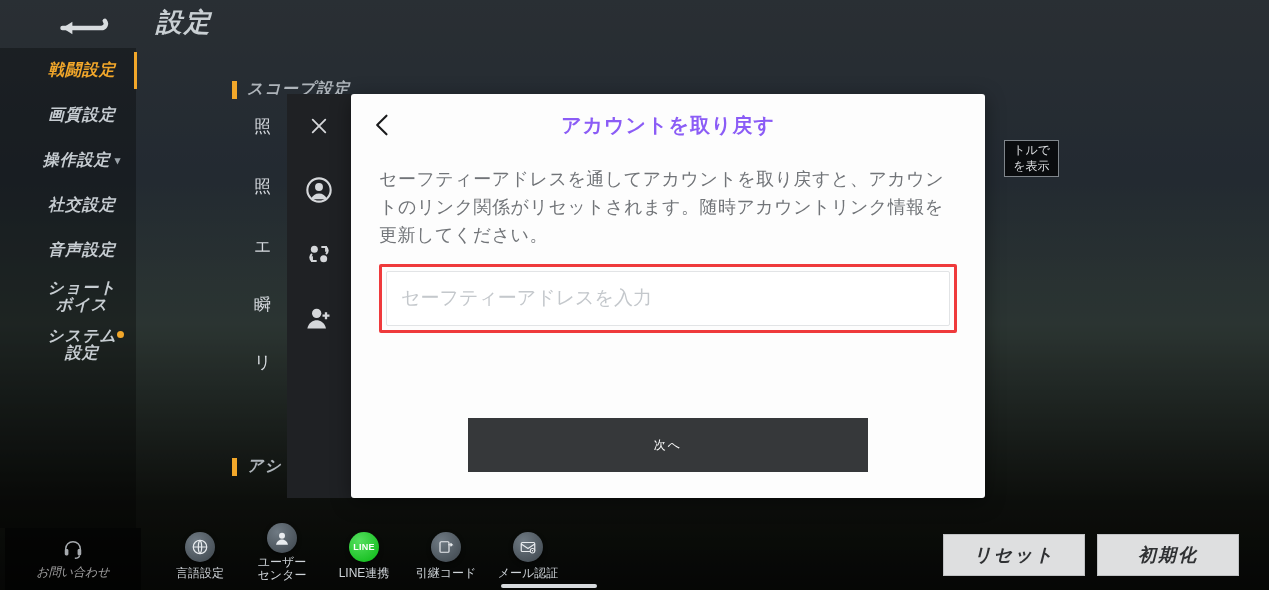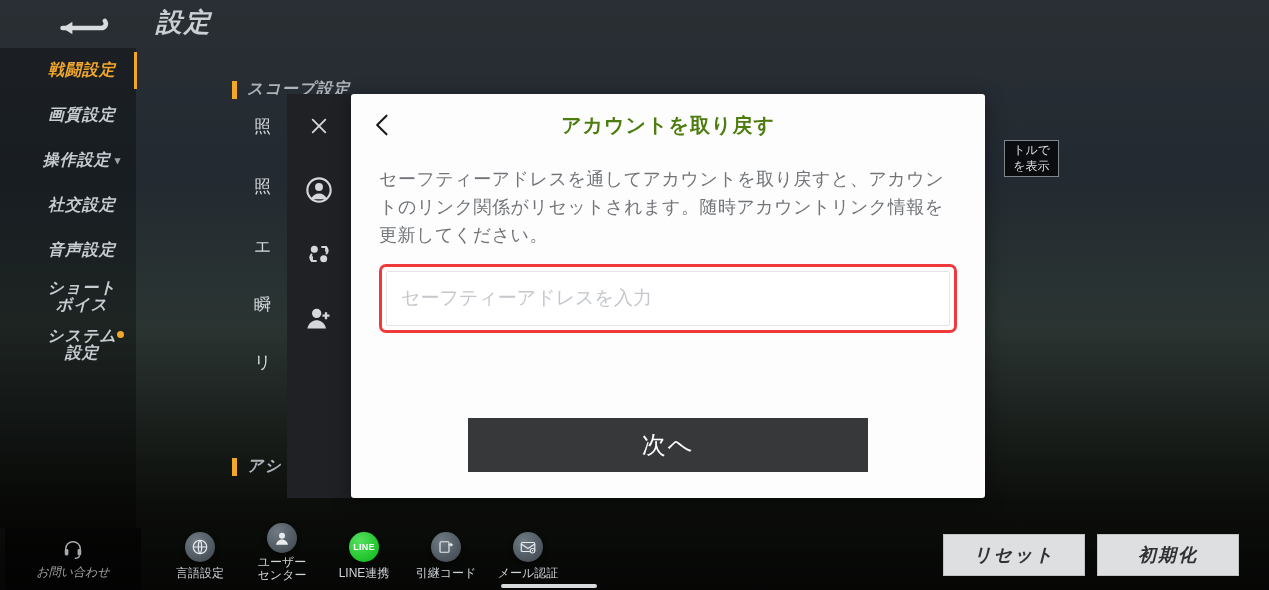--- a/index.html
+++ b/index.html
@@ -105,45 +105,45 @@
   }
   .modal-header {
     height: 62px; display: flex; align-items: center; padding: 0 18px; position: relative;
   }
   .modal-header .modal-back {
     width: 28px; height: 28px; display:flex; align-items:center; justify-content:center;
     color: #202225; cursor: pointer;
   }
   .modal-title {
     position: absolute; left: 0; right: 0; text-align: center;
-    font-size: 20px; font-weight: 700; color: #4d7c0f; letter-spacing: 1px;
+    font-size: 20px; font-weight: 700; color: #8b5cf6; letter-spacing: 1px;
   }
   .modal-body {
     padding: 10px 28px 0 28px; flex: 1;
   }
   .modal-desc {
     color: #717478; font-size: 18px; line-height: 1.55; letter-spacing: .5px;
   }
   .input-highlight {
-    margin-top: 14px; border: 3px solid #ef3a3c; border-radius: 7px;
+    margin-top: 14px; border: 3px solid #ef3a3c; border-radius: 2px;
     padding: 4px;
   }
   .safety-input {
     width: 100%; height: 55px; border: 1px solid #e2e4e6; border-radius: 2px;
     font-size: 19px; padding: 0 14px; background: #fff; color: #333;
   }
   .safety-input::placeholder { color: #c4c8cc; }
 
   .modal-footer {
     padding: 0 28px 26px; display: flex; justify-content: center;
   }
   .next-btn {
     width: 400px; height: 54px; background: #36383a; color: #fff;
     display: flex; align-items: center; justify-content: center;
-    font-size: 24px; font-weight: 500; border: none; cursor: pointer;
+    font-size: 12px; font-weight: 500; border: none; cursor: pointer;
     letter-spacing: 2px;
   }
 
   
   .bottom-icons {
     position: absolute; left: 164px; bottom: 8px; display: flex; align-items: flex-end; gap: 10px;
   }
   .bico {
     display: flex; flex-direction: column; align-items: center; gap: 3px;
     color: #cfd4d9; font-size: 12px; min-width: 72px;

